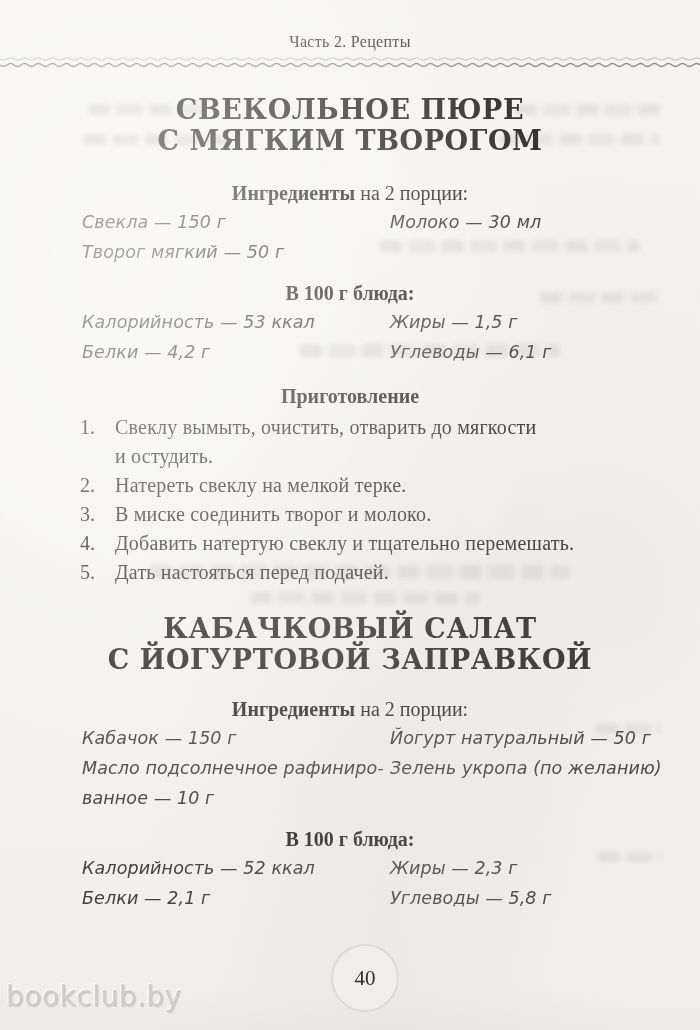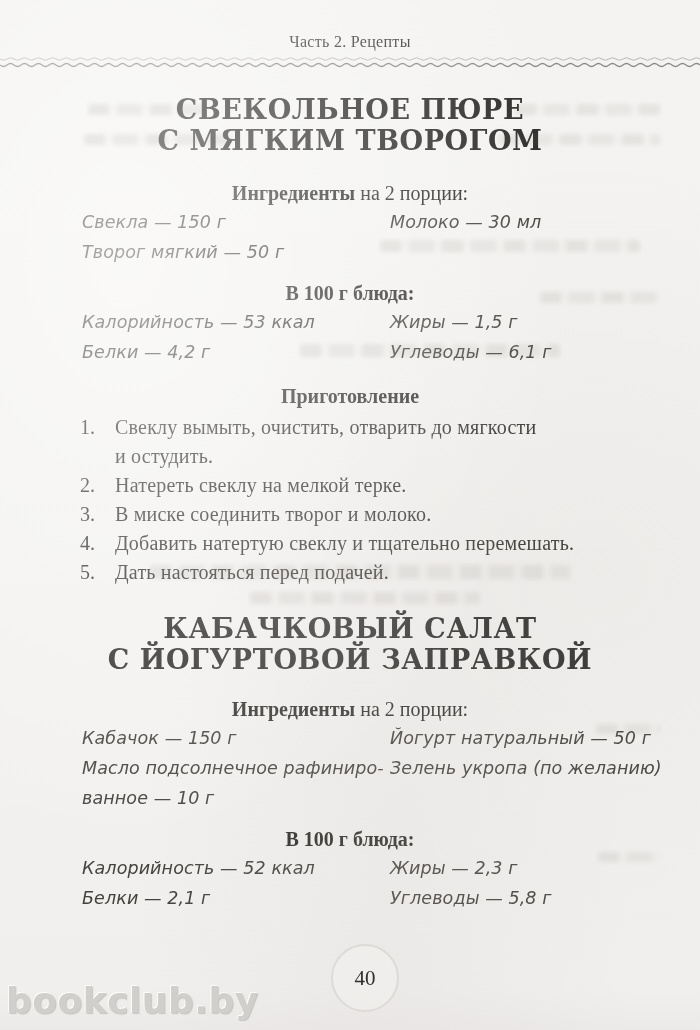--- a/index.html
+++ b/index.html
@@ -64,22 +64,22 @@
   .t2{margin-top:26px;}
   .h2i{margin-top:22px;}
   .page-number-circle{
     position:absolute;left:331px;top:944px;width:64px;height:64px;
     border:2px solid #dcdbd7;border-radius:50%;
     display:flex;align-items:center;justify-content:center;
     font-size:21px;color:#302f2d;background:rgba(246,245,243,0.4);
   }
   .watermark{
     position:absolute;left:6px;top:980px;
-    font-family:"DejaVu Sans",sans-serif;font-weight:bold;
-    font-size:36px;letter-spacing:0.5px;color:#d0cfcc;
+    font-family:"DejaVu Sans",sans-serif;font-weight:normal;
+    font-size:28px;letter-spacing:0.5px;color:#d0cfcc;
     text-shadow:1px 1px 1px rgba(165,163,158,0.55), -1px -1px 0 rgba(255,255,255,0.8);
   }
 </style>
 </head>
 <body>
 
 <div class="page">
   <div class="texture"></div>
 
   <div class="ghosts">

